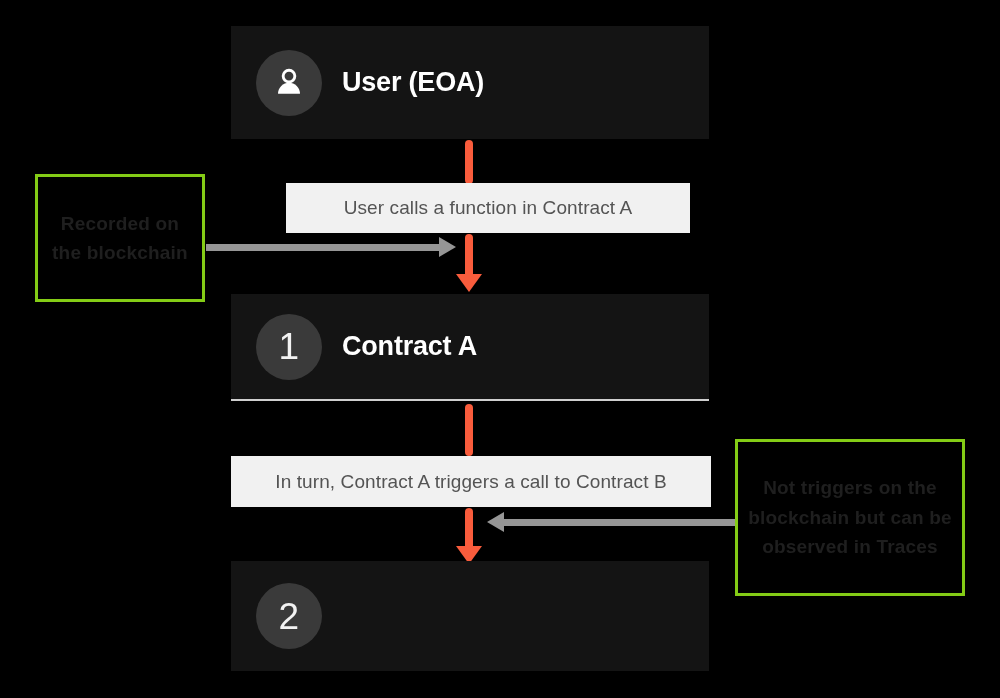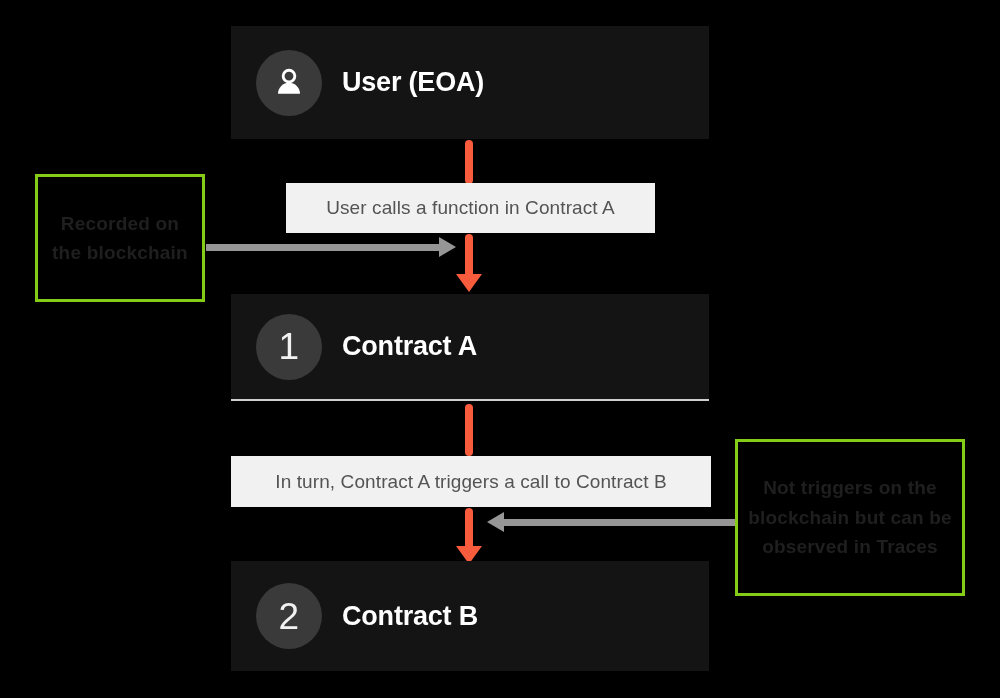--- a/index.html
+++ b/index.html
@@ -154,21 +154,21 @@
           <circle cx="12" cy="7.4" r="3.9" fill="none" stroke="#ffffff" stroke-width="1.9"></circle>
           <path d="M4.7 19.2 a7.3 7.3 0 0 1 14.6 0 z" fill="#ffffff"></path>
         </svg>
       </span>
     </div>
     <div class="node-title">User (EOA)</div>
   </div>
 
   <div class="stub-v" style="left:465px; top:140px; height:44px;"></div>
 
-  <div class="label-chip" style="left:286px; top:183px; width:369px; height:50px;">
+  <div class="label-chip" style="left:286px; top:183px; width:404px; height:50px;">
     <span>User calls a function in Contract A</span>
   </div>
 
   <div class="arrow-v" style="left:462px; top:234px; height:58px;">
     <div class="shaft" style="height:42px;"></div>
     <div class="head" style="top:40px;"></div>
   </div>
 
   <div class="node-card with-rule" style="left:231px; top:294px; width:478px; height:107px;">
     <div class="node-badge">
@@ -185,21 +185,20 @@
 
   <div class="arrow-v" style="left:462px; top:508px; height:56px;">
     <div class="shaft" style="height:40px;"></div>
     <div class="head" style="top:38px;"></div>
   </div>
 
   <div class="node-card" style="left:231px; top:561px; width:478px; height:110px;">
     <div class="node-badge">
       <span class="num">2</span>
     </div>
-    <div class="node-title">Contract B</div>
   </div>
 
   <div class="anno-box" style="left:35px; top:174px; width:170px; height:128px;">
     <span>Recorded on the blockchain</span>
   </div>
 
   <div class="arrow-h right" style="left:206px; top:240px; width:250px;">
     <div class="shaft" style="left:0; width:233px;"></div>
     <div class="head" style="left:233px;"></div>
   </div>

